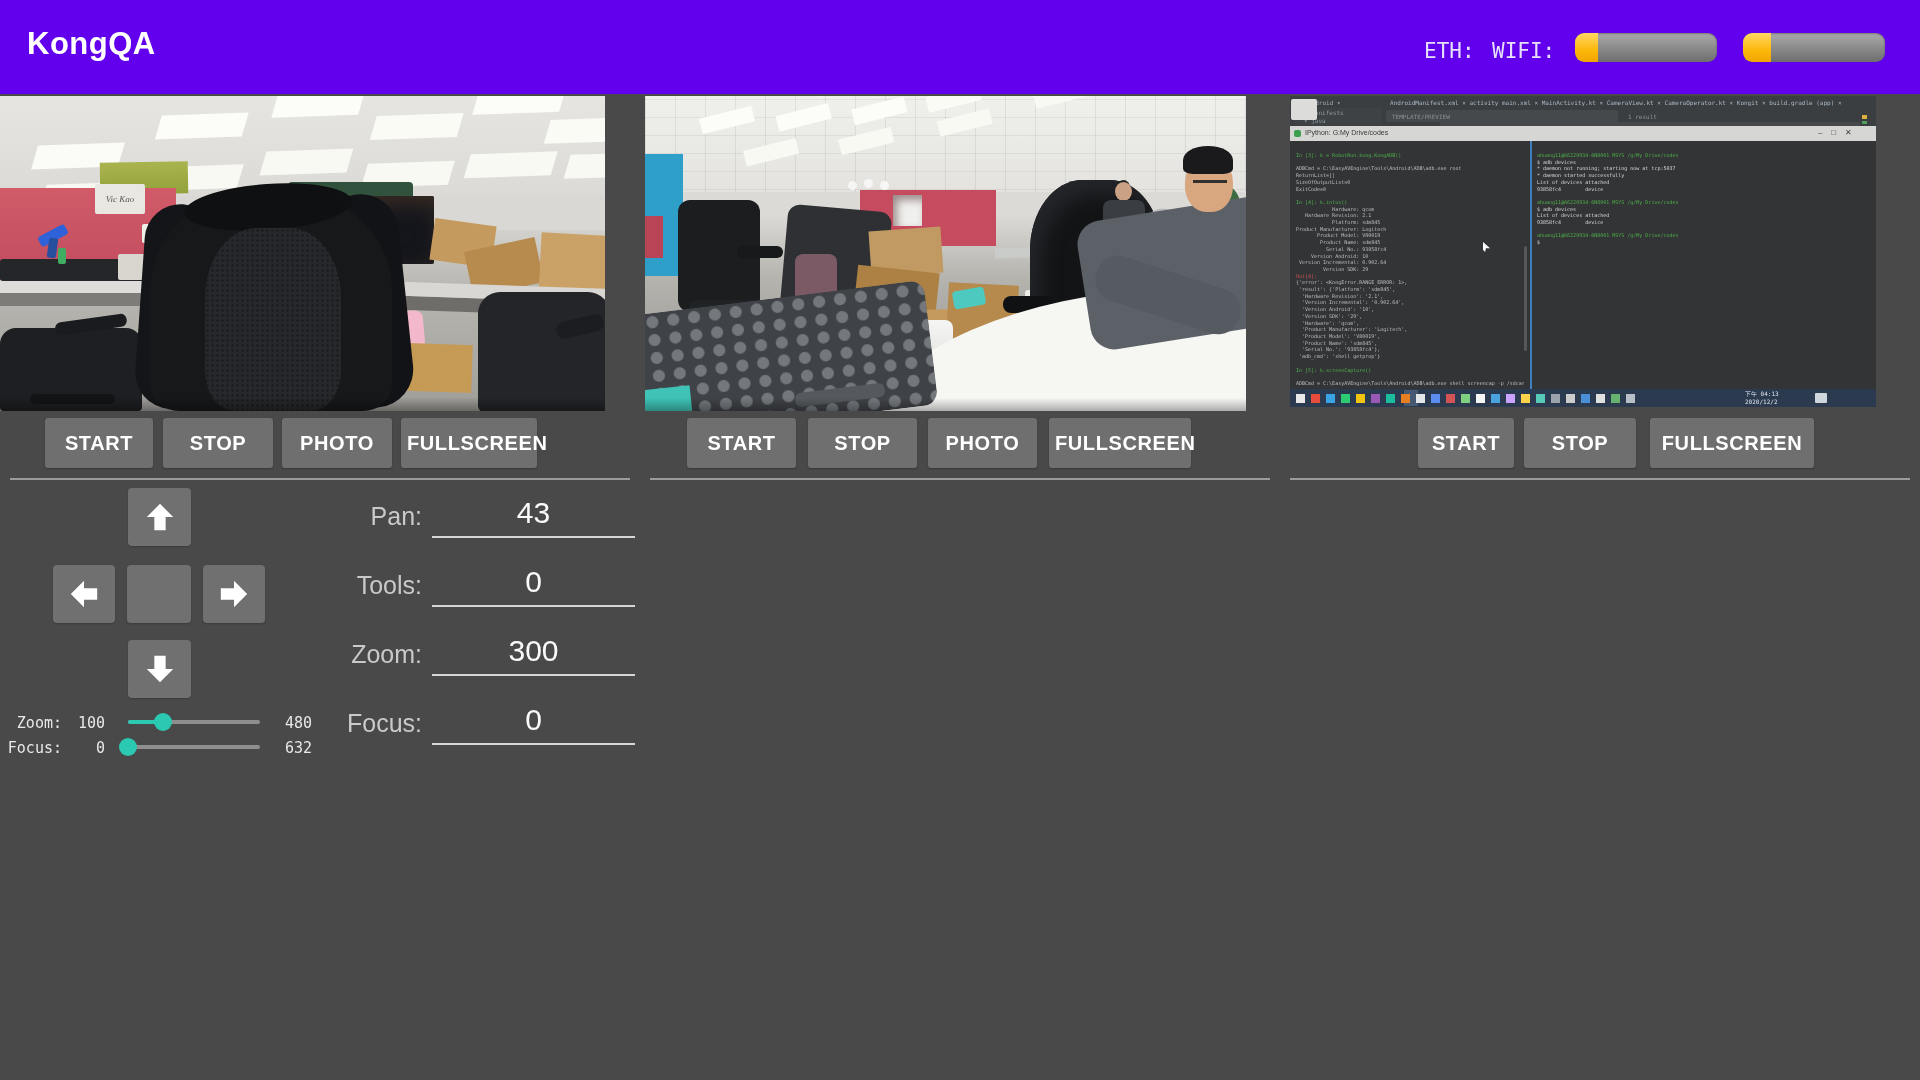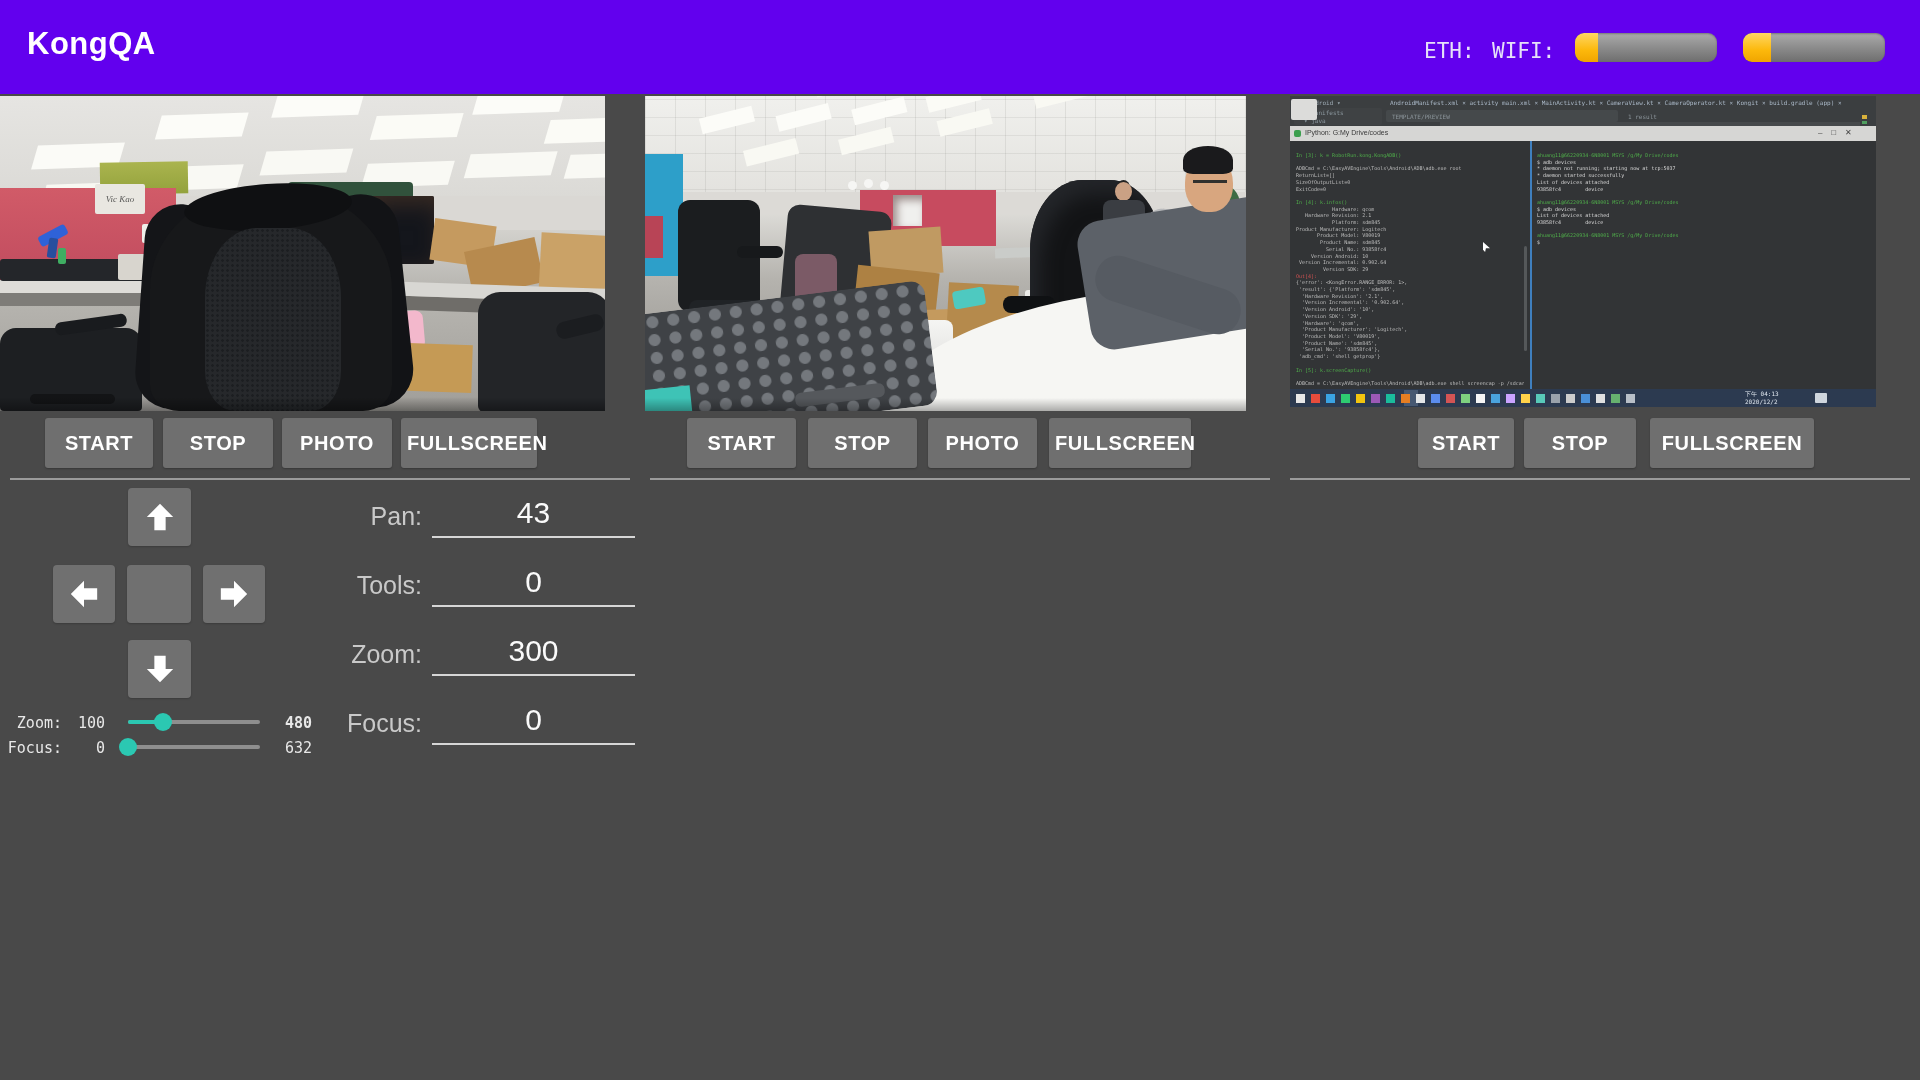--- a/index.html
+++ b/index.html
@@ -293,21 +293,21 @@
       </svg>
   </button>
 
   <span class="smono" style="left:0;top:714px;width:62px;text-align:right;">Zoom:</span>
   <span class="smono" style="left:70px;top:714px;width:35px;text-align:right;">100</span>
   <div class="slider" style="top:713px;">
     <div class="track"></div>
     <div class="sfill" style="width: 26.3158%;"></div>
     <div class="sthumb" style="left: 26.3158%;"></div>
   </div>
-  <span class="smono" style="left:285px;top:714px;font-weight:bold;">480</span>
+  <span class="smono" style="left:285px;top:714px;">480</span>
 
   <span class="smono" style="left:0;top:739px;width:62px;text-align:right;">Focus:</span>
   <span class="smono" style="left:70px;top:739px;width:35px;text-align:right;">0</span>
   <div class="slider" style="top:738px;">
     <div class="track"></div>
     <div class="sfill" style="width: 0%;"></div>
     <div class="sthumb" style="left: 0%;"></div>
   </div>
   <span class="smono" style="left:285px;top:739px;">632</span>
 

